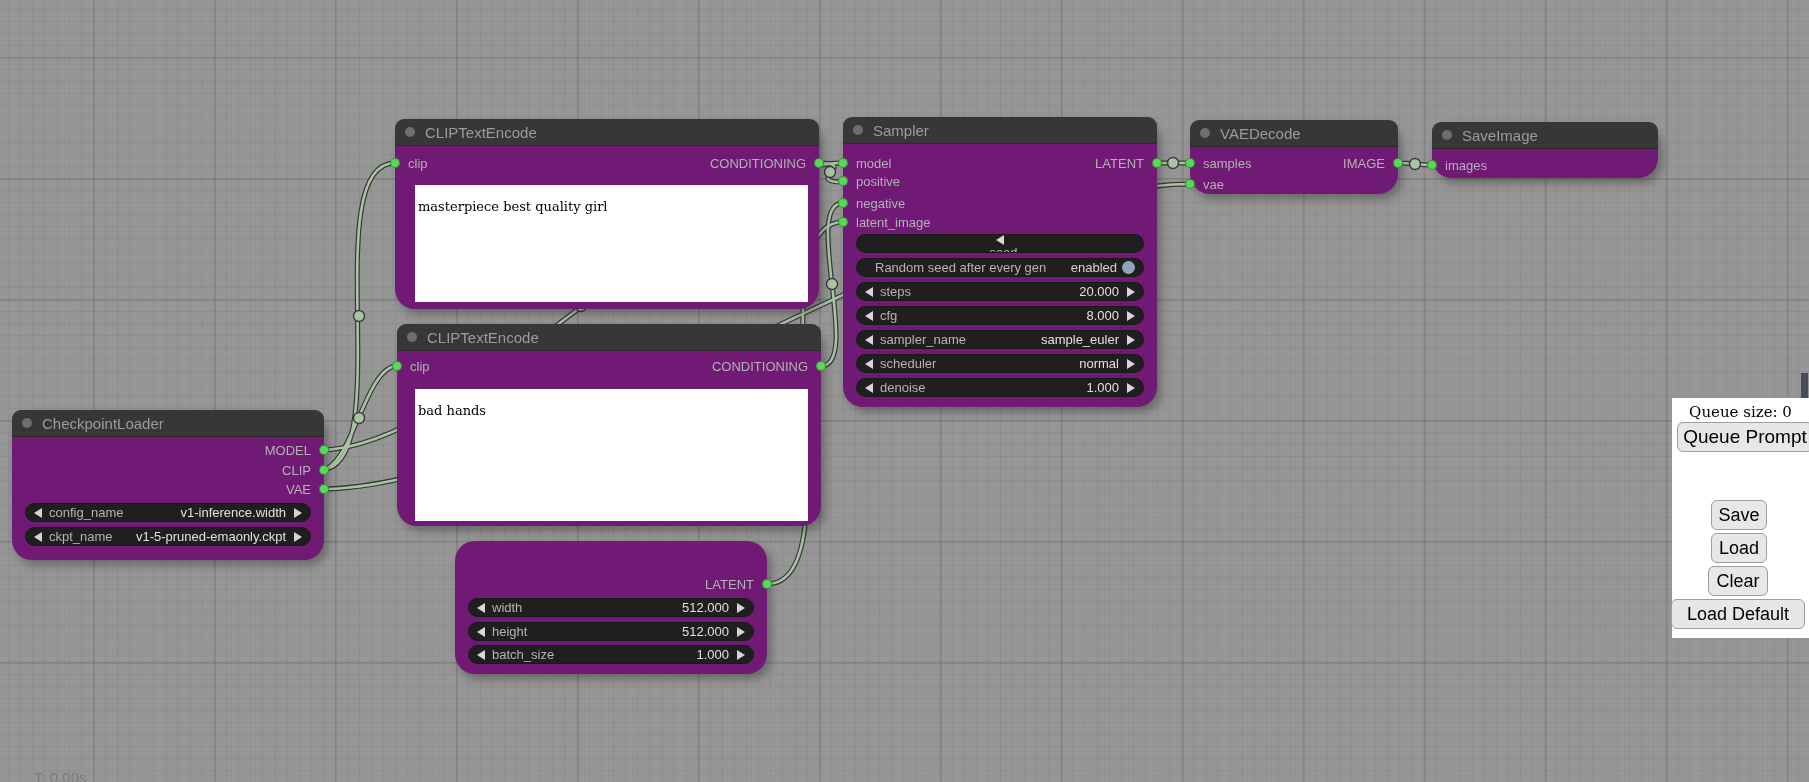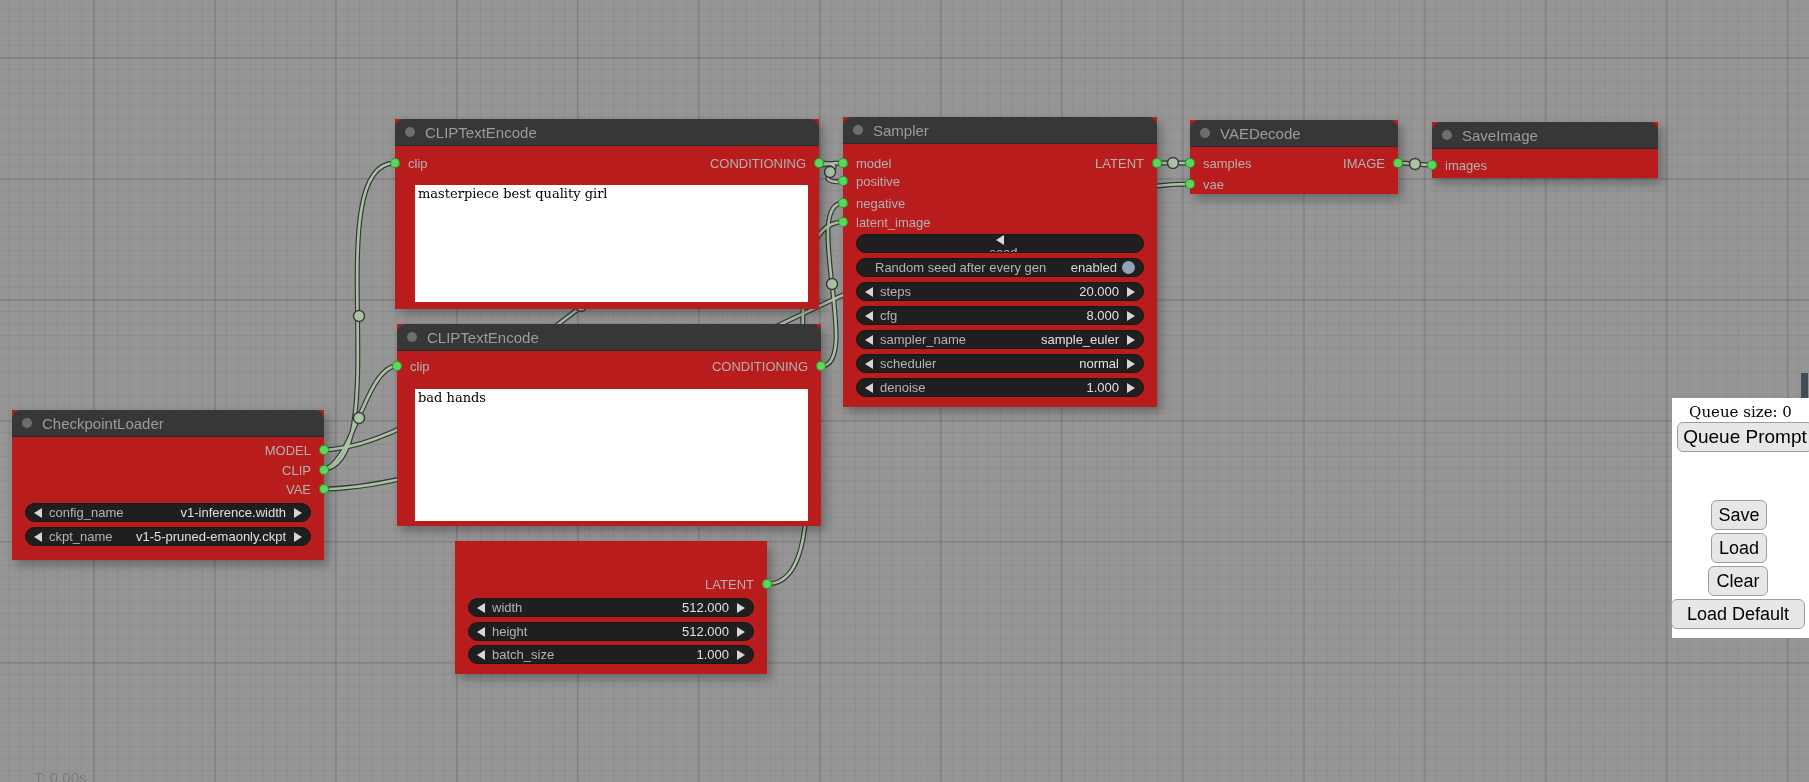--- a/index.html
+++ b/index.html
@@ -14,21 +14,21 @@
       linear-gradient(90deg, rgba(40,40,40,0.07) 1px, transparent 1px);
     background-size:121px 121px,121px 121px,12.1px 12.1px,12.1px 12.1px;
     background-position:93px 57px,93px 57px,93px 57px,93px 57px;
   }
   svg.links{position:absolute;left:0;top:0;z-index:1;pointer-events:none;}
   .wire-bg{fill:none;stroke:#373737;stroke-width:5;stroke-linecap:round;}
   .wire-fg{fill:none;stroke:#a9c3a4;stroke-width:2.6;stroke-linecap:round;}
   .link-dot{fill:#a9c3a4;stroke:#3a3a3a;stroke-width:1.4;}
 
   .node{
-    position:absolute;z-index:2;background:#b91c1c;border-radius:0;
+    position:absolute;z-index:2;background:#701a75;border-radius:20px;
     box-shadow:4px 5px 10px rgba(0,0,0,0.30);color:#aaa;
   }
   .node-title{
     height:27px;display:flex;align-items:center;gap:10px;padding-left:10px;
     font-size:15px;color:#9c9c9c;border-bottom:1px solid #2a2a2a;
     border-radius:9px 9px 0 0;background:#373737;box-sizing:border-box;
   }
   .tdot{width:10px;height:10px;border-radius:50%;background:#6e6e6e;flex:0 0 auto;}
   .slot{position:absolute;height:18px;display:flex;align-items:center;gap:8px;font-size:13px;color:#b2b2b2;white-space:nowrap;}
   .slot.in{left:-5px;}
@@ -41,21 +41,21 @@
   }
   .arrow-l{width:0;height:0;border-top:5px solid transparent;border-bottom:5px solid transparent;border-right:8px solid #d6d6d6;flex:0 0 auto;}
   .arrow-r{width:0;height:0;border-top:5px solid transparent;border-bottom:5px solid transparent;border-left:8px solid #d6d6d6;flex:0 0 auto;}
   .w-name{margin-left:7px;color:#b4b4b4;}
   .w-value{margin-left:auto;margin-right:8px;color:#e0e0e0;}
   .toggle-label{margin-left:10px;color:#b4b4b4;}
   .toggle-value{margin-left:auto;color:#d6d6d6;}
   .toggle-dot{width:13px;height:13px;border-radius:50%;background:#8fa6ba;margin-left:5px;flex:0 0 auto;}
   textarea.prompt{
     position:absolute;background:#ffffff;color:#000;border:none;outline:none;resize:none;
-    font-family:"DejaVu Serif",serif;font-size:13px;line-height:1.3;padding:1px 3px;box-sizing:border-box;
+    font-family:"DejaVu Serif",serif;font-size:13px;line-height:1.3;padding:14px 3px;box-sizing:border-box;
   }
   .menu{position:absolute;left:1672px;top:398px;width:137px;height:240px;background:#ffffff;z-index:3;}
   .queue-size{position:absolute;top:5px;left:0;right:0;text-align:center;font-family:"DejaVu Serif",serif;font-size:15px;color:#000;}
   .mbtn{
     position:absolute;background:#e7e7e7;border:1px solid #9e9e9e;border-radius:6px;
     color:#000;font-family:"Liberation Sans",sans-serif;text-align:center;
     display:flex;align-items:center;justify-content:center;box-sizing:border-box;cursor:pointer;
   }
   #btn-queue{left:5px;width:136px;top:24px;height:30px;font-size:19px;}
   #btn-save{left:39px;width:56px;top:102px;height:30px;font-size:18px;}

